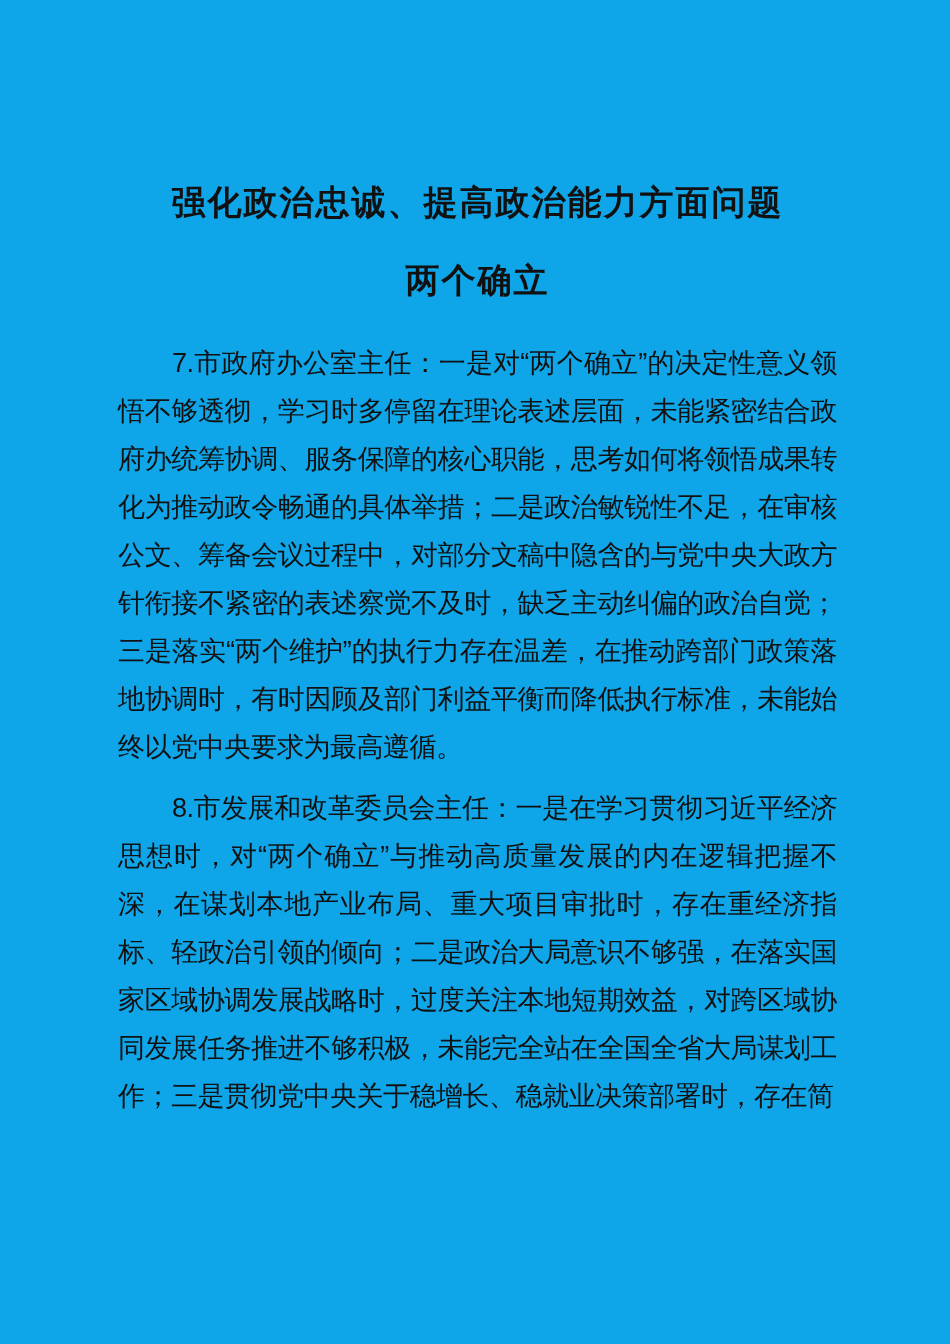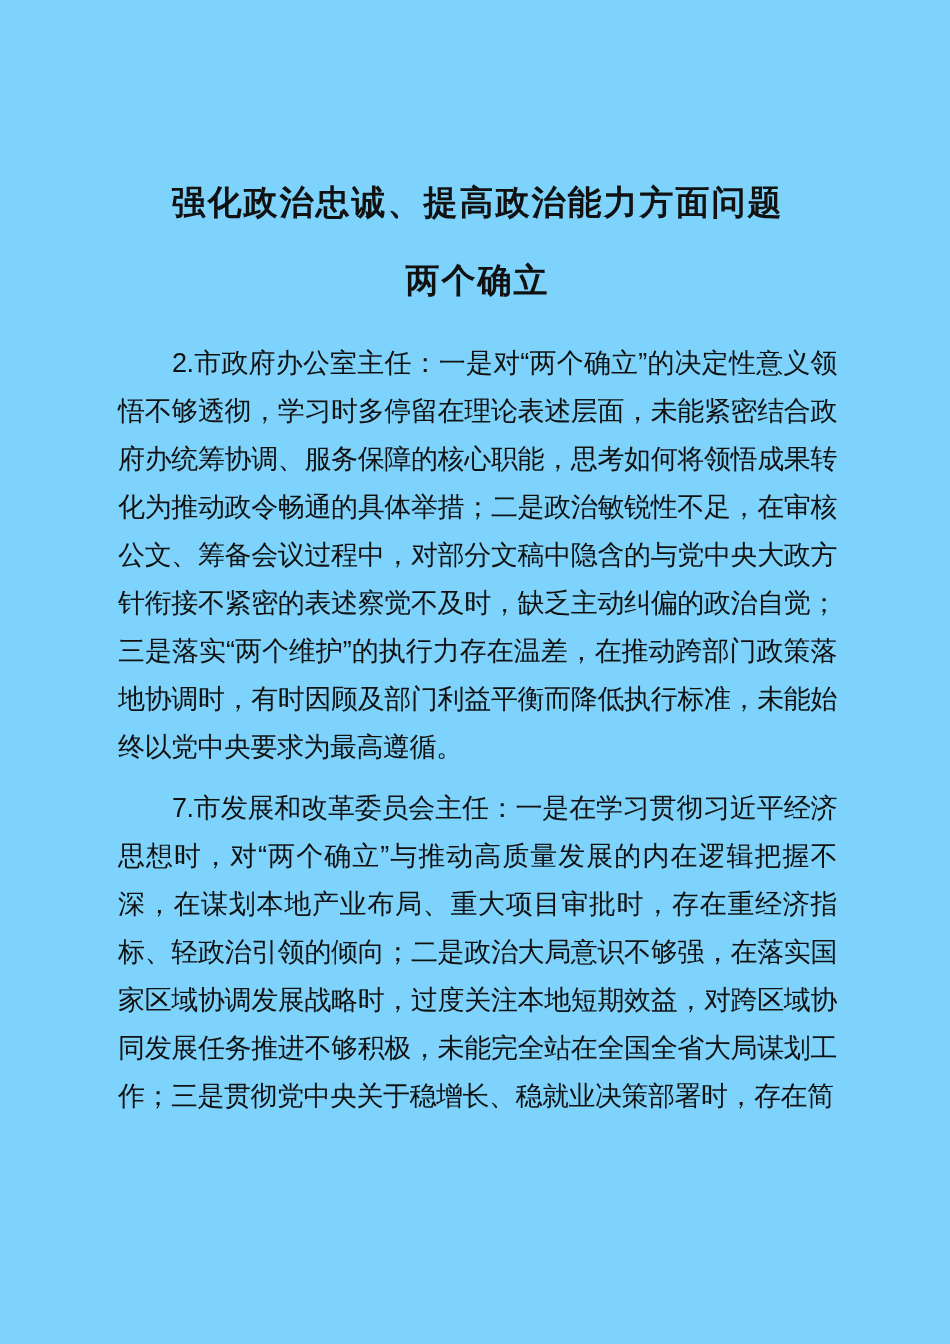--- a/index.html
+++ b/index.html
@@ -11,21 +11,21 @@
     width: 950px;
     height: 1344px;
     overflow: hidden;
     font-family: "Liberation Sans", "DejaVu Sans", sans-serif;
   }
   .page {
     position: relative;
     width: 950px;
     height: 1344px;
     box-sizing: border-box;
-    background: #7dd3fc;
+    background: #0ea5e9;
     color: #111111;
     padding: 163px 113px 0 118px;
   }
   .doc-title {
     margin: 0;
     padding: 0;
     font-size: 34px;
     font-weight: 700;
     line-height: 78px;
     letter-spacing: 2px;
@@ -52,16 +52,16 @@
 </style>
 </head>
 <body>
 
 <div class="page">
   <h1 class="doc-title">
     <span class="title-line">强化政治忠诚、提高政治能力方面问题</span>
     <span class="title-line">两个确立</span>
   </h1>
 
-  <p class="para para-1">2.市政府办公室主任：一是对“两个确立”的决定性意义领悟不够透彻，学习时多停留在理论表述层面，未能紧密结合政府办统筹协调、服务保障的核心职能，思考如何将领悟成果转化为推动政令畅通的具体举措；二是政治敏锐性不足，在审核公文、筹备会议过程中，对部分文稿中隐含的与党中央大政方针衔接不紧密的表述察觉不及时，缺乏主动纠偏的政治自觉；三是落实“两个维护”的执行力存在温差，在推动跨部门政策落地协调时，有时因顾及部门利益平衡而降低执行标准，未能始终以党中央要求为最高遵循。</p>
+  <p class="para para-1">7.市政府办公室主任：一是对“两个确立”的决定性意义领悟不够透彻，学习时多停留在理论表述层面，未能紧密结合政府办统筹协调、服务保障的核心职能，思考如何将领悟成果转化为推动政令畅通的具体举措；二是政治敏锐性不足，在审核公文、筹备会议过程中，对部分文稿中隐含的与党中央大政方针衔接不紧密的表述察觉不及时，缺乏主动纠偏的政治自觉；三是落实“两个维护”的执行力存在温差，在推动跨部门政策落地协调时，有时因顾及部门利益平衡而降低执行标准，未能始终以党中央要求为最高遵循。</p>
 
-  <p class="para para-2">7.市发展和改革委员会主任：一是在学习贯彻习近平经济思想时，对“两个确立”与推动高质量发展的内在逻辑把握不深，在谋划本地产业布局、重大项目审批时，存在重经济指标、轻政治引领的倾向；二是政治大局意识不够强，在落实国家区域协调发展战略时，过度关注本地短期效益，对跨区域协同发展任务推进不够积极，未能完全站在全国全省大局谋划工作；三是贯彻党中央关于稳增长、稳就业决策部署时，存在简</p>
+  <p class="para para-2">8.市发展和改革委员会主任：一是在学习贯彻习近平经济思想时，对“两个确立”与推动高质量发展的内在逻辑把握不深，在谋划本地产业布局、重大项目审批时，存在重经济指标、轻政治引领的倾向；二是政治大局意识不够强，在落实国家区域协调发展战略时，过度关注本地短期效益，对跨区域协同发展任务推进不够积极，未能完全站在全国全省大局谋划工作；三是贯彻党中央关于稳增长、稳就业决策部署时，存在简</p>
 </div>
 
 </body></html>

